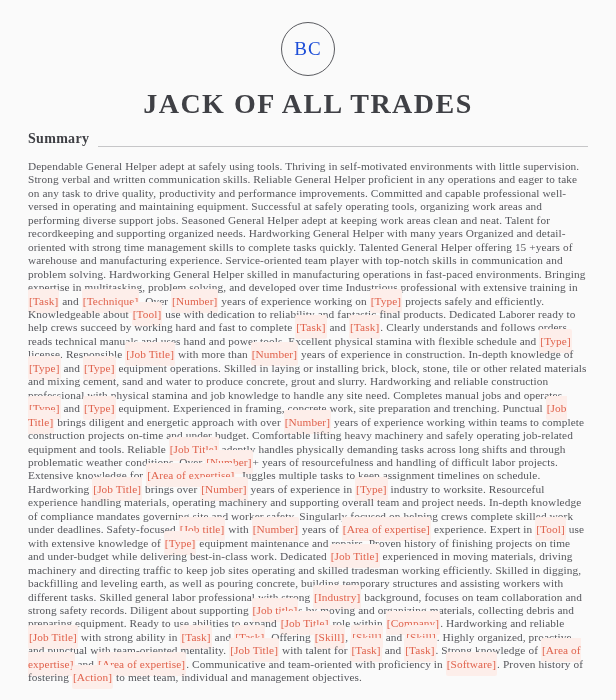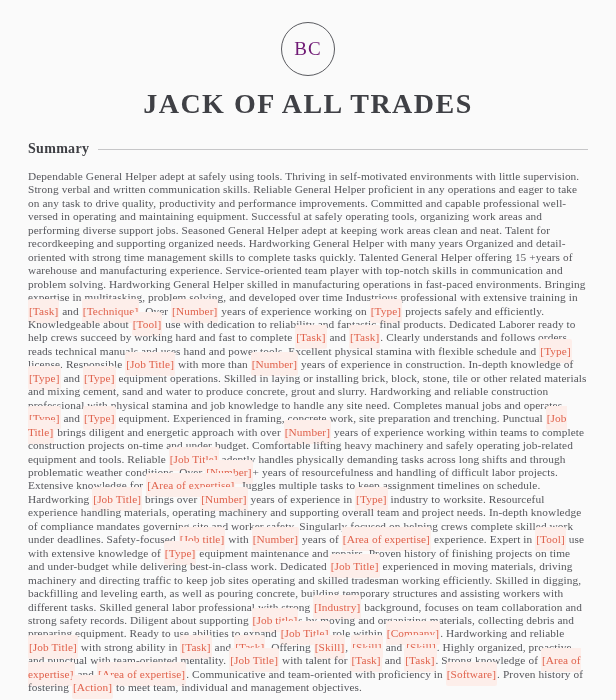--- a/index.html
+++ b/index.html
@@ -13,36 +13,36 @@
     width: 616px; height: 700px;
     padding: 0 28px;
     background: #fafafa;
   }
   .monogram {
     width: 54px; height: 54px;
     margin: 22px auto 0 auto;
     border: 1px solid #5a5b60;
     border-radius: 50%;
     display: flex; align-items: center; justify-content: center;
-    color: #701a75;
+    color: #1d4ed8;
     font-size: 19px;
     letter-spacing: 1px;
   }
   .title {
     margin-top: 12px;
     text-align: center;
     font-size: 28px;
     font-weight: bold;
     letter-spacing: 1.5px;
     color: #3f4045;
   }
   .section-header {
-    margin-top: 21px;
+    margin-top: 11px;
     display: flex;
-    align-items: center;
+    align-items: flex-end;
     gap: 9px;
   }
   .section-heading {
     font-size: 14px;
     font-weight: bold;
     letter-spacing: 0.3px;
     color: #3e3f44;
     white-space: nowrap;
   }
   .section-divider {

